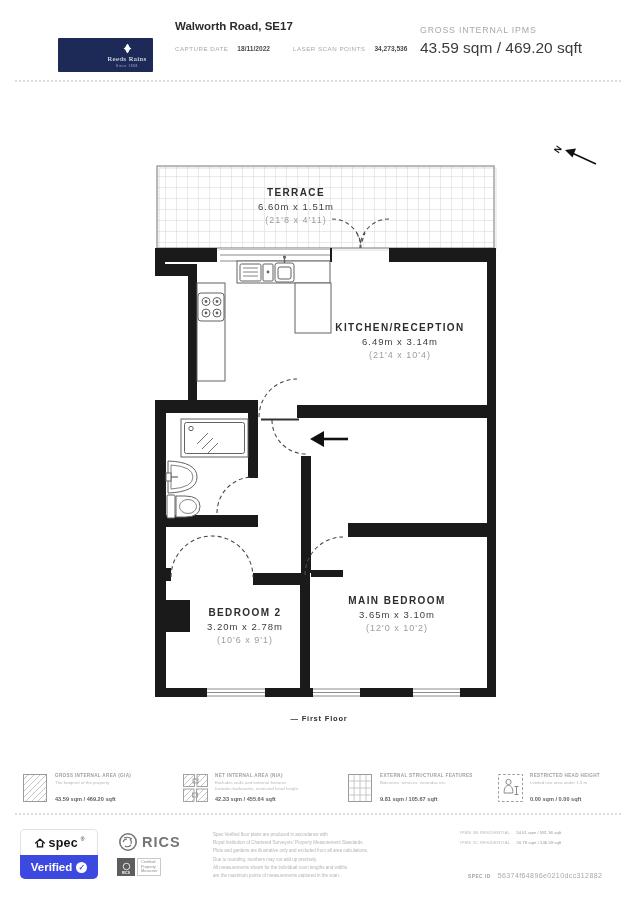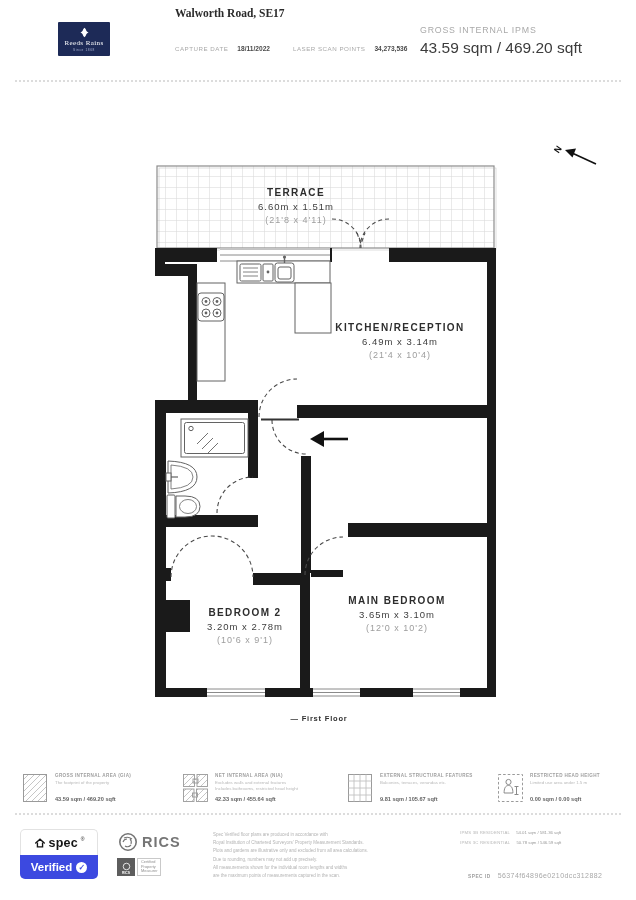--- a/index.html
+++ b/index.html
@@ -1,24 +1,24 @@
 <!DOCTYPE html>
 <html><head>
 <meta charset="utf-8">
 <style>
   html,body{margin:0;padding:0;background:#fff;}
   .page{position:relative;width:636px;height:900px;background:#fff;overflow:hidden;
         font-family:"Liberation Sans",sans-serif;color:#333;}
   .abs{position:absolute;}
   
-  .logo{left:58px;top:22px;width:52px;height:34px;background:#1d2a57;border-radius:1px;
-        display:flex;flex-direction:column;align-items:center;justify-content:center;gap:1px;}
+  .logo{left:58px;top:38px;width:52px;height:34px;background:#1d2a57;border-radius:1px;
+        display:flex;flex-direction:column;align-items:center;justify-content:center;gap:1px;padding-left:43px;}
   .logo-name{color:#fff;font-family:"Liberation Serif",serif;font-size:7px;letter-spacing:.4px;}
   .logo-since{color:#aab3d2;font-size:3.2px;letter-spacing:.6px;}
-  .title{left:175px;top:7px;font-size:11.5px;font-weight:bold;color:#2b2b2b;font-family:Liberation Serif, serif;}
+  .title{left:175px;top:20px;font-size:11.5px;font-weight:bold;color:#2b2b2b;}
   .meta{left:175px;top:45px;display:flex;gap:9px;align-items:baseline;}
   .meta-label{font-size:6.2px;color:#a9a9a9;letter-spacing:.5px;}
   .meta-value{font-size:6.6px;color:#4a4a4a;font-weight:bold;}
   .gia-label{left:420px;top:25px;font-size:8.8px;color:#a9a9a9;letter-spacing:.8px;}
   .gia-value{left:420px;top:39px;font-size:15.5px;color:#3c3c3c;}
   .dots{left:15px;width:606px;border-top:2px dotted #dcdcdc;height:0;}
   
   svg text{font-family:"Liberation Sans",sans-serif;}
   .room-name{font-size:10px;font-weight:bold;letter-spacing:1.4px;fill:#2d2d2d;}
   .room-m{font-size:9.5px;letter-spacing:1px;fill:#3d3d3d;}

